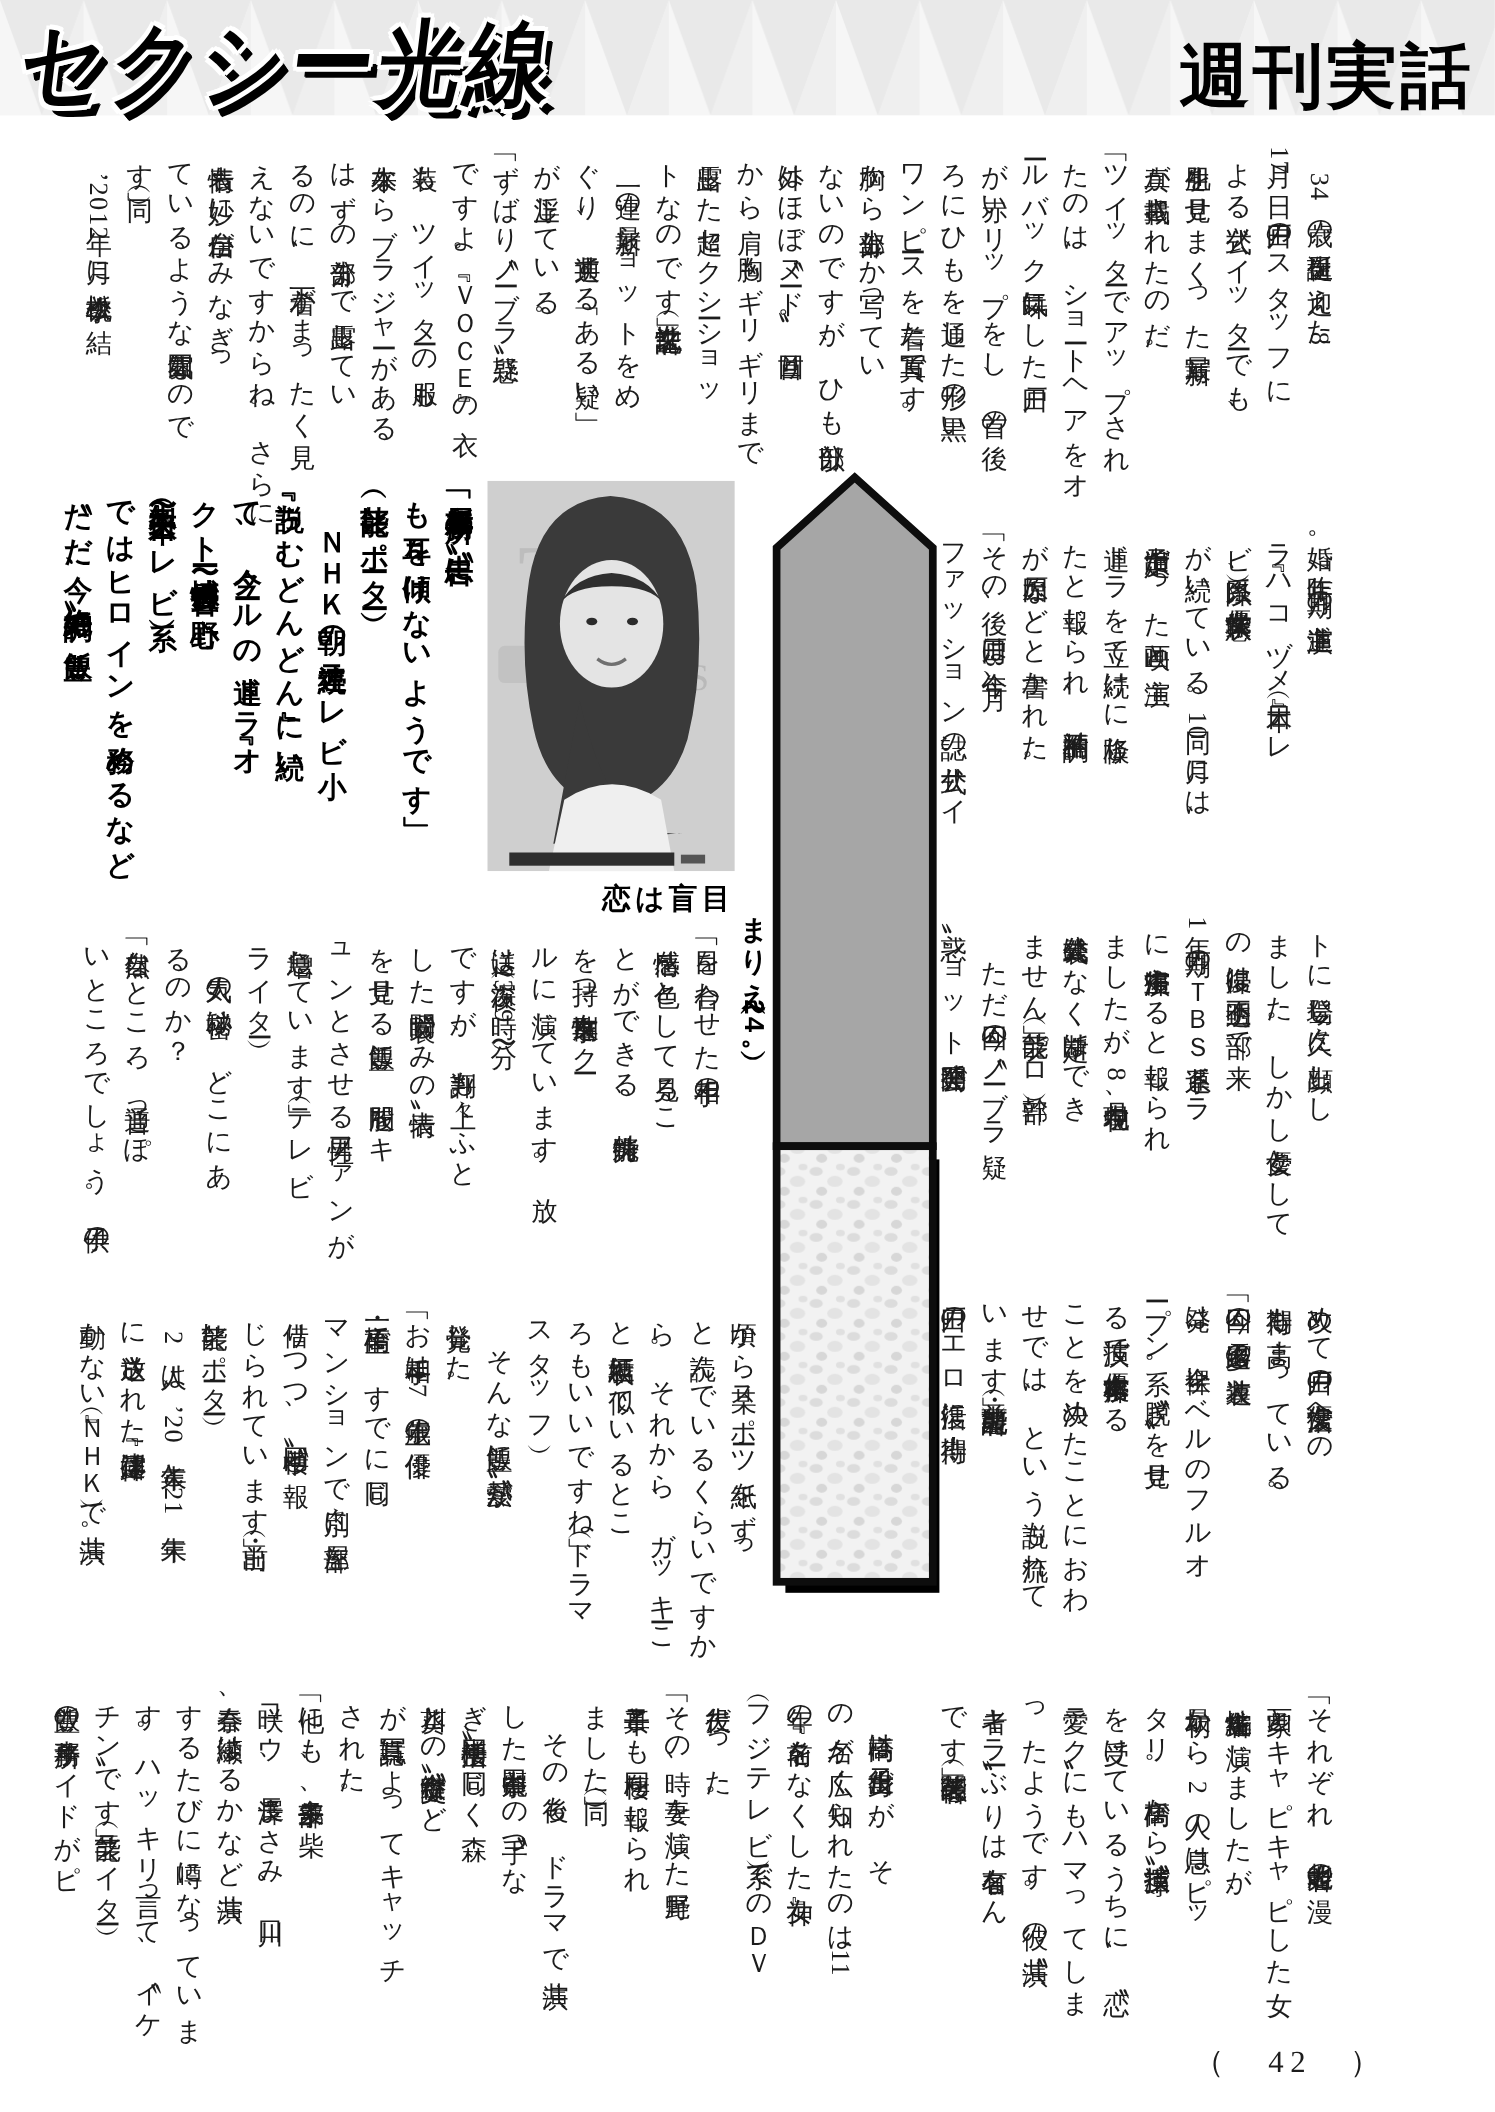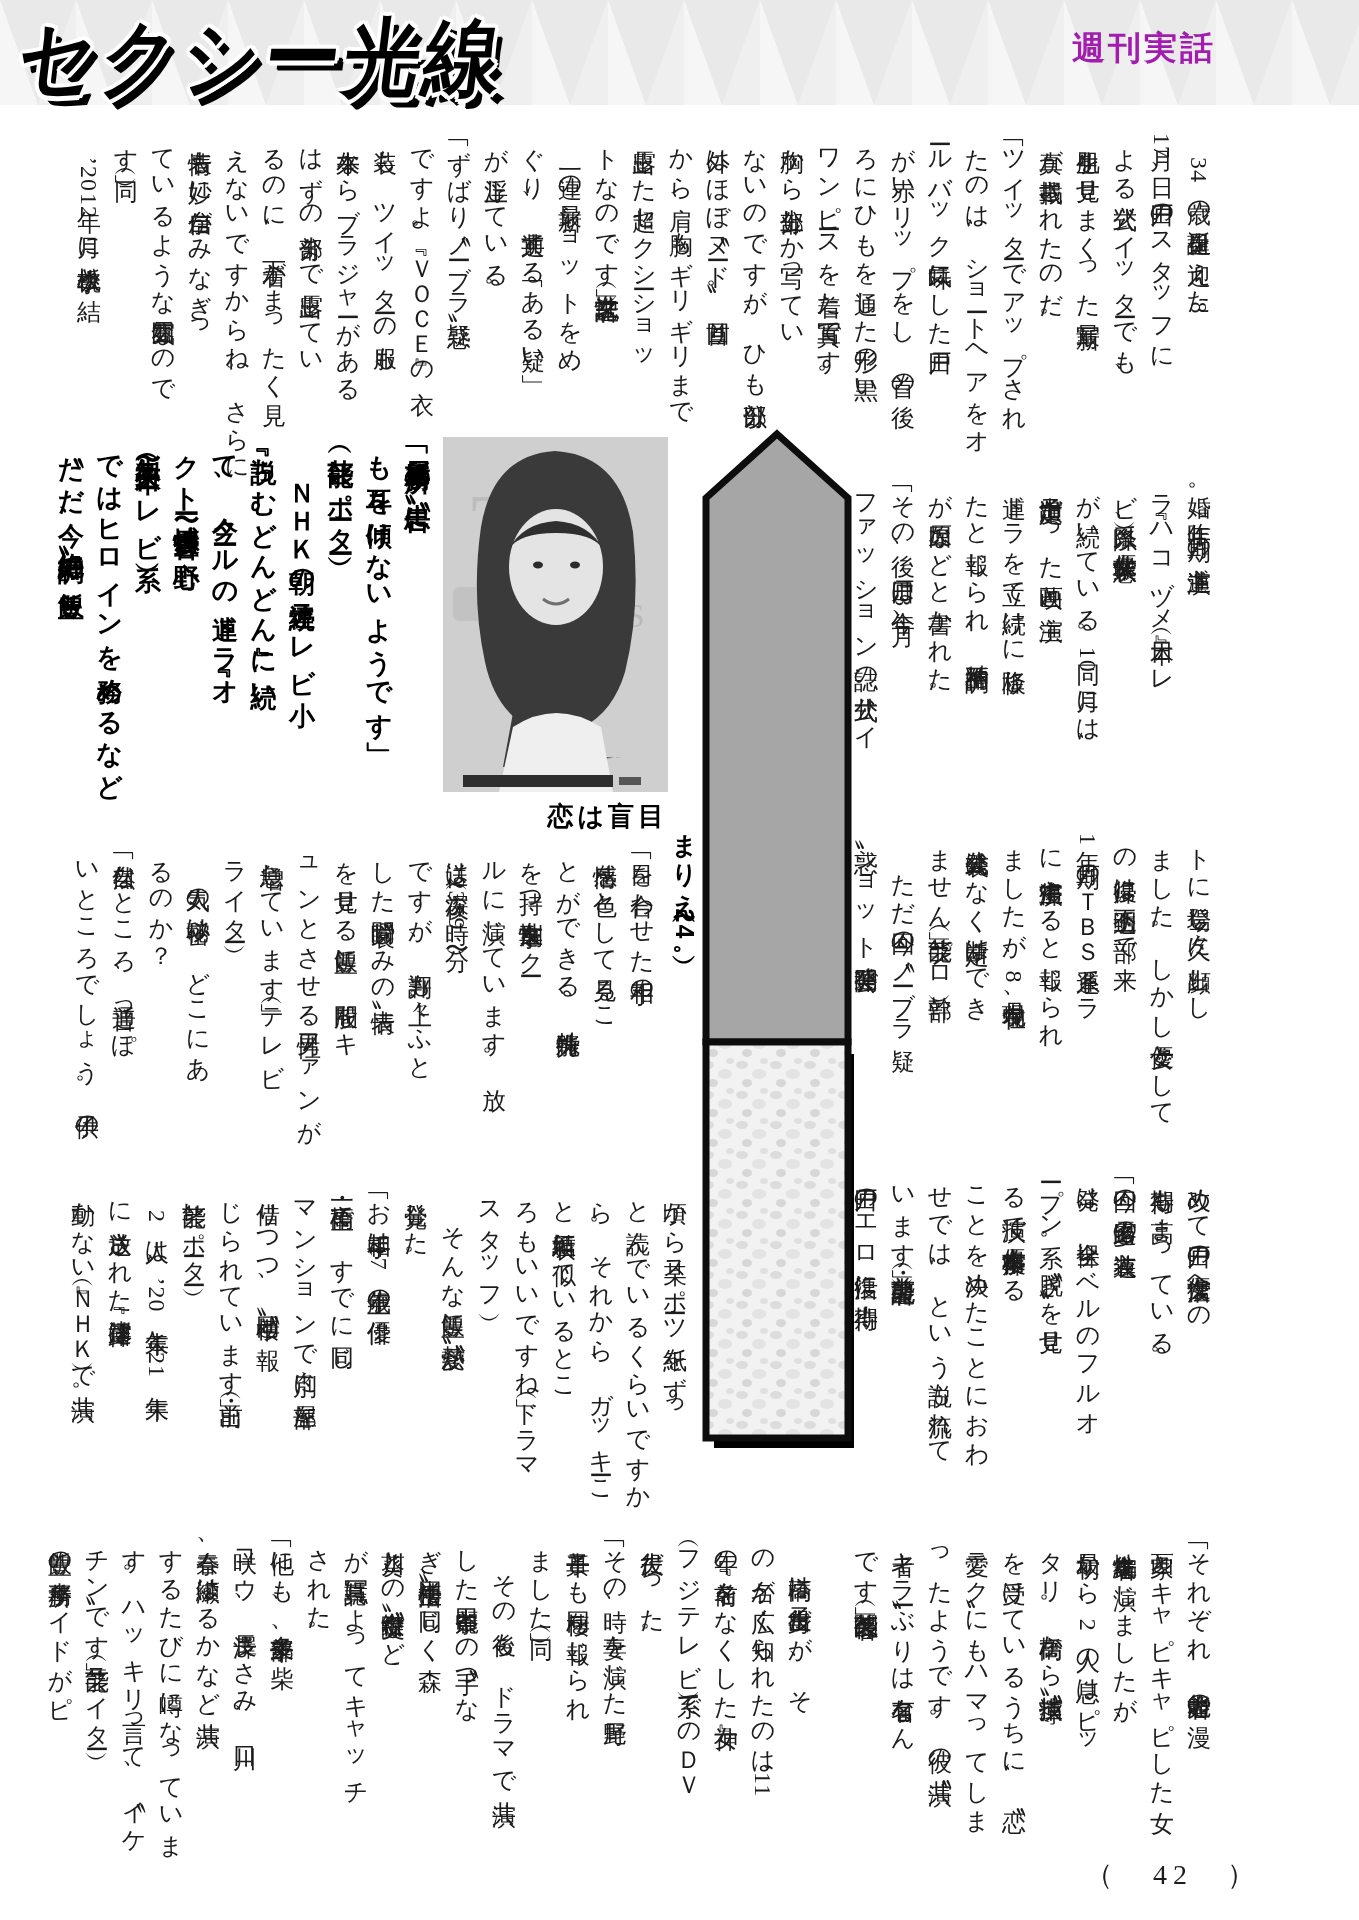--- a/index.html
+++ b/index.html
@@ -11,22 +11,22 @@
          letter-spacing:1px;color:#1c1c1c;}
   .gobold{font-family:"Liberation Sans","DejaVu Sans",sans-serif;font-weight:900;color:#000;}
   
   #header{position:absolute;left:0;top:0;width:1359px;height:105px;}
   #logo{position:absolute;left:26px;top:2px;font-size:76px;letter-spacing:4px;
         transform:skewX(-7deg) scaleY(1.12);transform-origin:left top;
         font-family:"Liberation Sans","DejaVu Sans",sans-serif;font-weight:900;color:#000;
         text-shadow:3px 3px 0 #fff,-3px -3px 0 #fff,3px -3px 0 #fff,-3px 3px 0 #fff,
                     0 4px 0 #fff,0 -4px 0 #fff,4px 0 0 #fff,-4px 0 0 #fff,
                     8px 8px 0 #000,9px 9px 0 #000;}
-  #magname{position:absolute;left:1072px;top:26px;font-size:33px;letter-spacing:3px;
-        font-family:"Liberation Sans","DejaVu Sans",sans-serif;font-weight:900;color:#a21caf;}
+  #magname{position:absolute;left:1072px;top:26px;font-size:64px;letter-spacing:3px;
+        font-family:"Liberation Sans","DejaVu Sans",sans-serif;font-weight:900;color:#000000;}
   
   #photo{position:absolute;left:443px;top:437px;width:225px;height:355px;}
   #caption{position:absolute;left:443px;top:799px;width:225px;text-align:right;
         font-size:26px;letter-spacing:4px;}
   
   #banner{position:absolute;left:700px;top:428px;width:158px;height:1030px;}
   #pagenum{position:absolute;left:1085px;top:1856px;font-size:28px;letter-spacing:6px;text-align:center;}
 </style>
 </head>
 <body>

